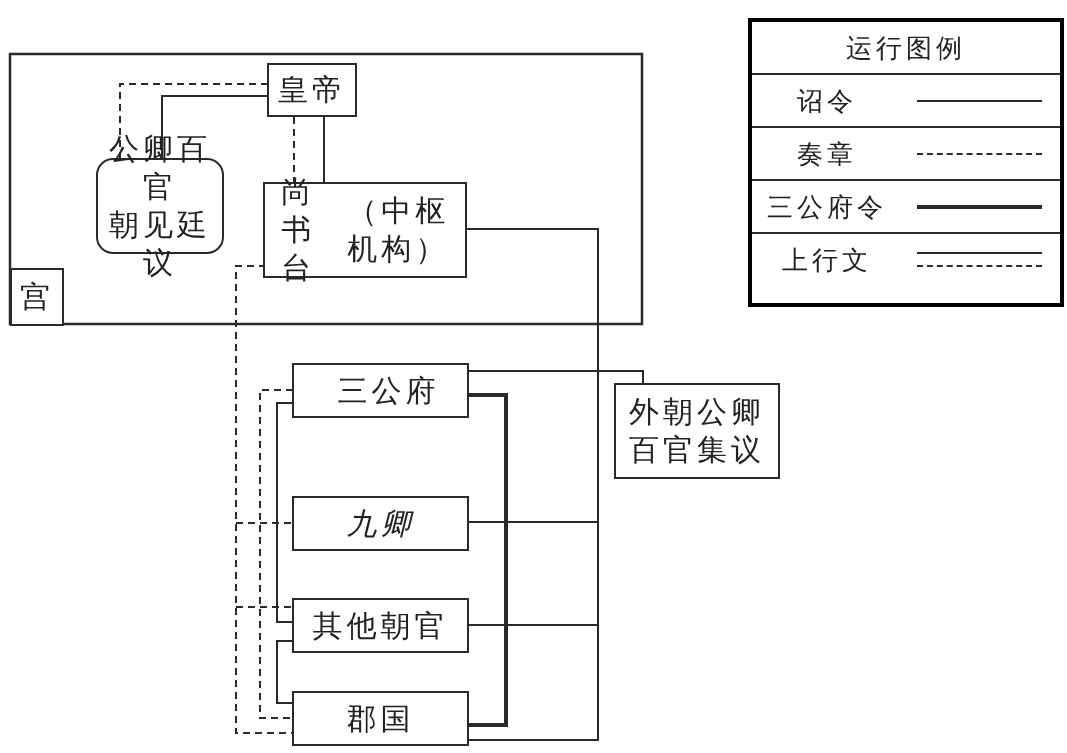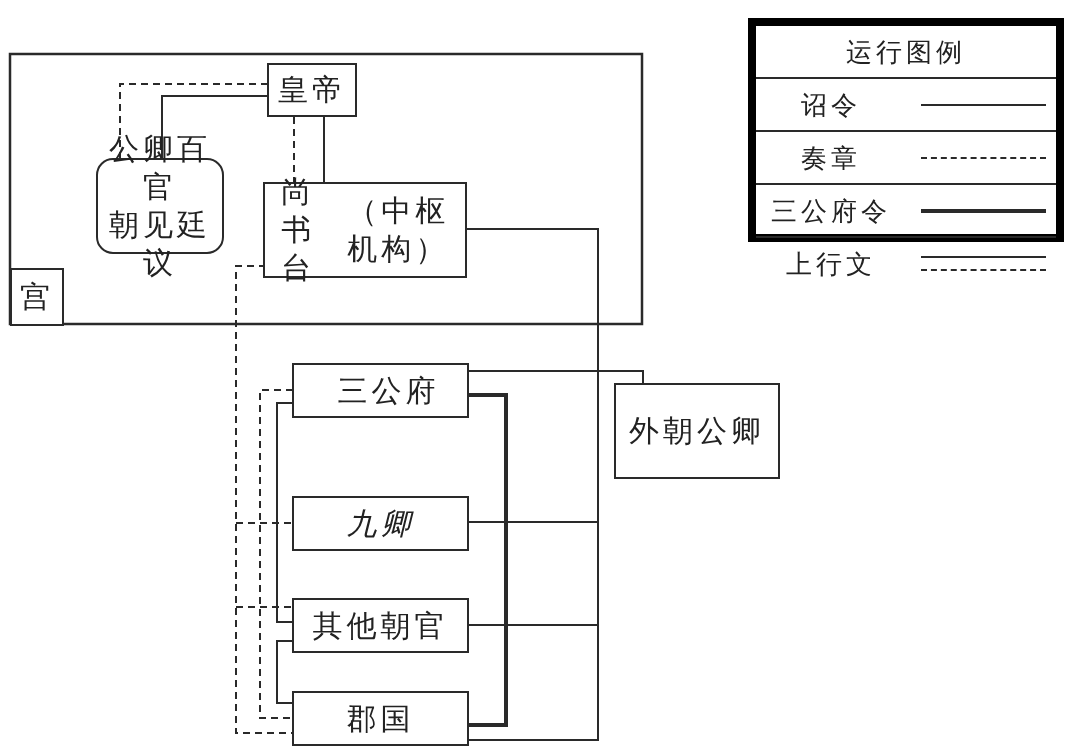--- a/index.html
+++ b/index.html
@@ -2,22 +2,22 @@
 <html><head>
 <meta charset="utf-8">
 <style>
   html, body { margin:0; padding:0; background:#ffffff; }
   body { width:1067px; height:753px; position:relative; overflow:hidden;
          font-family:"DejaVu Serif", serif; color:#222; }
   svg { position:absolute; left:0; top:0; }
   .box { position:absolute; border:2.5px solid #2a2a2a; background:#fff; box-sizing:border-box;
          display:flex; align-items:center; justify-content:center; text-align:center;
          font-size:30px; letter-spacing:4px; line-height:38px; }
-  .legend { position:absolute; left:748px; top:18px; width:316px; height:224px;
-            border:8px solid #000000; box-sizing:border-box; }
+  .legend { position:absolute; left:748px; top:18px; width:316px; height:289px;
+            border:4px solid #000000; box-sizing:border-box; }
   .lg-row { position:relative; height:53px; border-bottom:2px solid #2a2a2a; box-sizing:border-box;
             font-size:26px; letter-spacing:4px; }
   .lg-row:last-child { border-bottom:none; height:52px; }
   .lg-title { text-align:center; line-height:53px; }
   .lg-label { position:absolute; left:0; width:150px; text-align:center; line-height:52px; }
   .lg-line { position:absolute; left:165px; width:125px; }
 </style>
 </head>
 <body>
 
@@ -64,20 +64,21 @@
   <div>朝见廷议</div>
 </div>
 
 <div class="box" style="left:263px;top:182px;width:204px;height:96px;flex-direction:row;">
   <div>尚书台</div>
   <div>（中枢机构）</div>
 </div>
 
 <div class="box" style="left:614px;top:383px;width:166px;height:96px;flex-direction:column;">
   <div>外朝公卿</div>
+  <div>百官集议</div>
 </div>
 
 <div class="box" style="left:292px;top:363px;width:177px;height:55px;padding-left:16px;">
   <span>三公府</span>
 </div>
 
 <div class="box" style="left:292px;top:496px;width:177px;height:55px;font-style:italic;">
   <span>九卿</span>
 </div>
 

